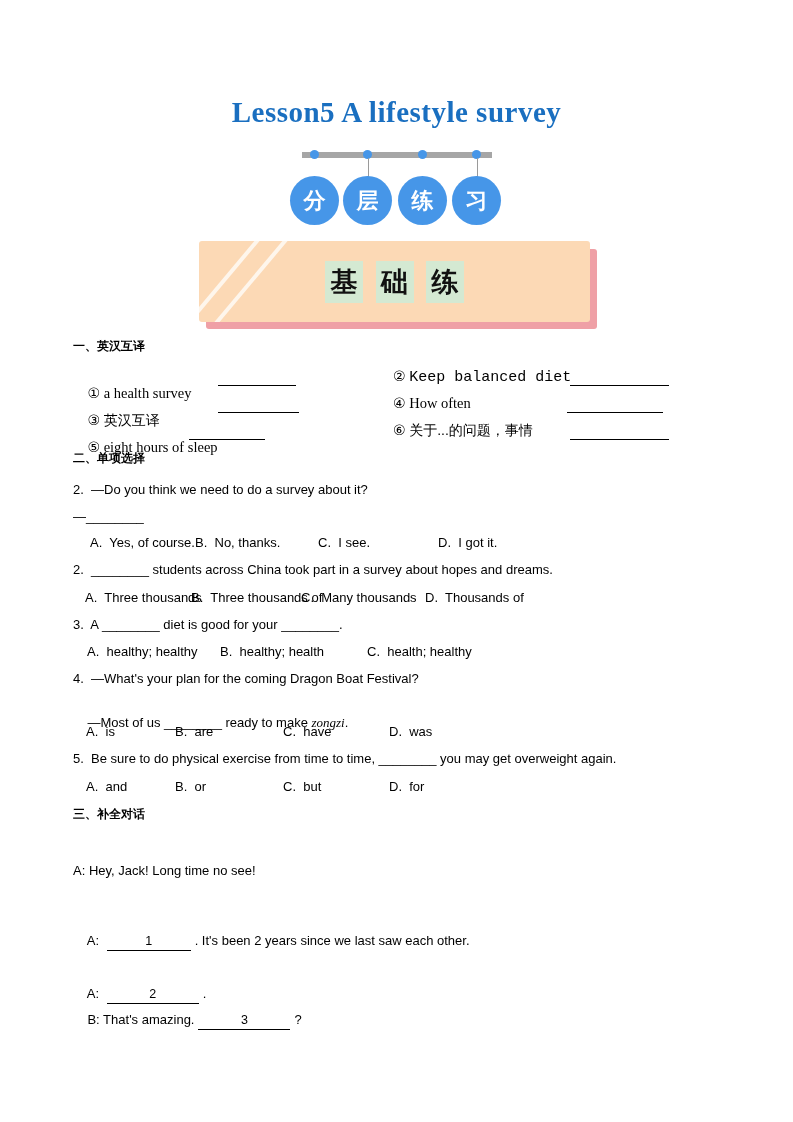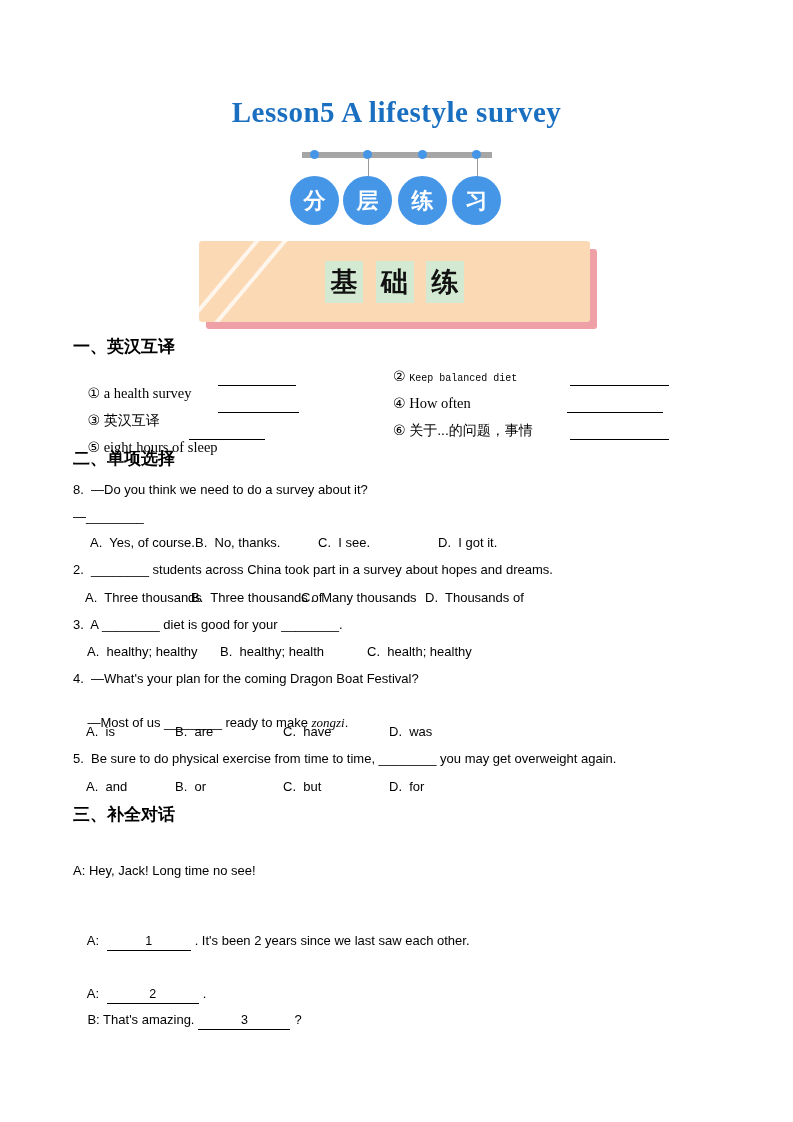--- a/index.html
+++ b/index.html
@@ -35,24 +35,24 @@
   .stripe{position:absolute;top:-20px;width:4px;height:140px;background:rgba(255,255,255,0.75);transform:rotate(40deg);}
   .stripe.s1{left:14px;}
   .stripe.s2{left:42px;}
   .tiles{position:absolute;left:199px;top:261px;width:391px;text-align:center;}
   .tile{
     display:inline-flex;width:38px;height:42px;margin:0 4px;background:var(--tile-green);
     align-items:center;justify-content:center;font-weight:bold;font-size:27px;color:#111;
   }
   
   .line{position:absolute;left:73px;width:660px;white-space:pre;font-size:13px;line-height:17px;}
-  .heading{font-weight:bold;font-size:17px;line-height:19px;white-space:pre;}
+  .heading{font-weight:bold;font-size:12px;line-height:19px;white-space:pre;}
   .cnum{font-family:"DejaVu Sans",sans-serif;font-size:14px;}
   .serif{font-family:"Liberation Serif",serif;font-size:14.5px;}
-  .mono{font-family:"Liberation Mono",monospace;font-size:10px;}
+  .mono{font-family:"Liberation Mono",monospace;font-size:15px;}
   .cjk{font-size:14px;}
   .instr{font-family:"Liberation Serif",serif;font-size:14px;letter-spacing:0.5px;}
   .t-right{position:absolute;left:320px;top:0;white-space:pre;}
   .blank{position:absolute;top:16px;height:1px;border-bottom:1px solid #000;}
   .opt{position:absolute;top:0;white-space:pre;}
   .ital{font-family:"Liberation Serif",serif;font-style:italic;font-size:13px;}
   .nblank{
     display:inline-block;border-bottom:1px solid #000;text-align:center;
     font-size:12.5px;margin:0 4px;vertical-align:baseline;
   }
@@ -113,21 +113,21 @@
 
   <div class="line" style="top:422px">
     <span class="cnum">⑤</span><span> </span><span class="serif">eight hours of sleep</span>
     <span class="blank" style="left:116px;width:76px"></span>
     <span class="t-right"><span class="cnum">⑥</span><span> </span><span class="cjk">关于...的问题，事情</span></span>
     <span class="blank" style="left:497px;width:99px"></span>
   </div>
 
   <div class="line heading" style="top:449px">二、单项选择</div>
 
-  <div class="line" style="top:481px">8.  —Do you think we need to do a survey about it?</div>
+  <div class="line" style="top:481px">2.  —Do you think we need to do a survey about it?</div>
   <div class="line" style="top:508px">—________</div>
   <div class="line" style="top:534px">
     <span class="opt" style="left:17px">A.  Yes, of course.</span>
     <span class="opt" style="left:122px">B.  No, thanks.</span>
     <span class="opt" style="left:245px">C.  I see.</span>
     <span class="opt" style="left:365px">D.  I got it.</span>
   </div>
 
   <div class="line" style="top:561px">2.  ________ students across China took part in a survey about hopes and dreams.</div>
   <div class="line" style="top:589px">

